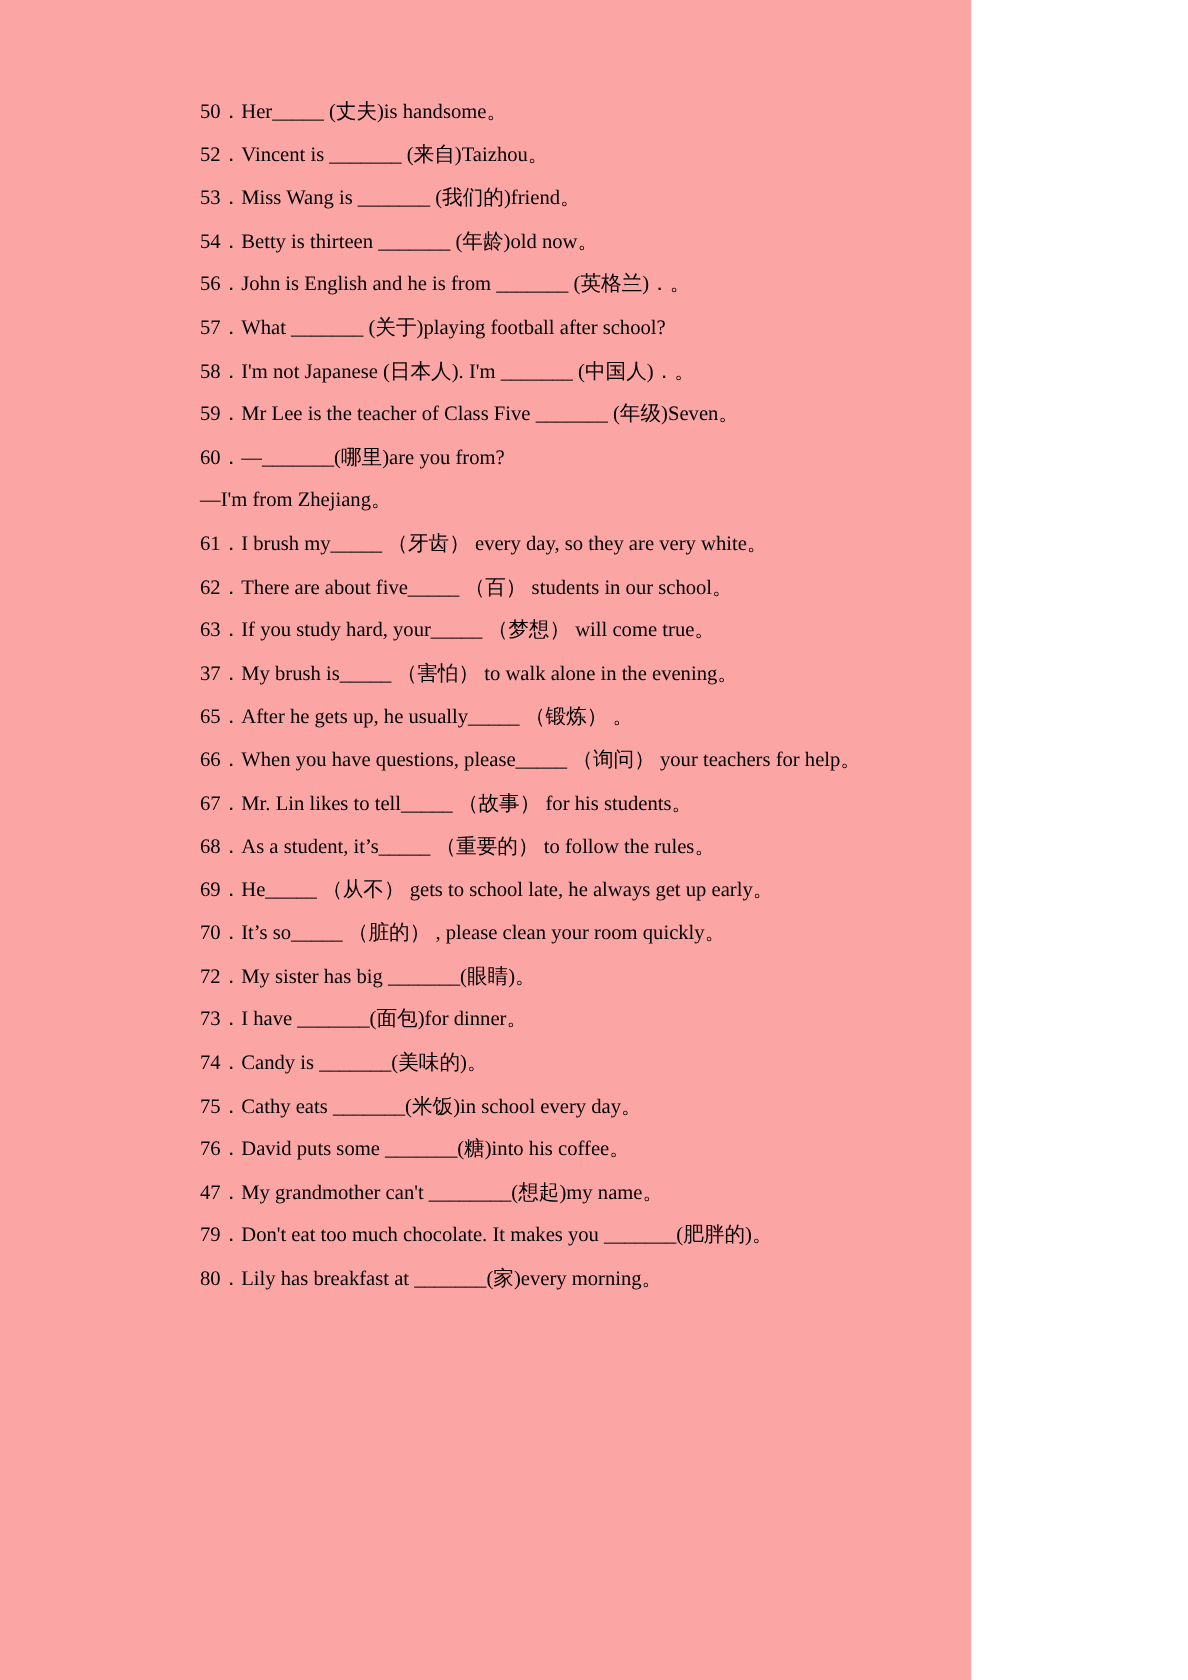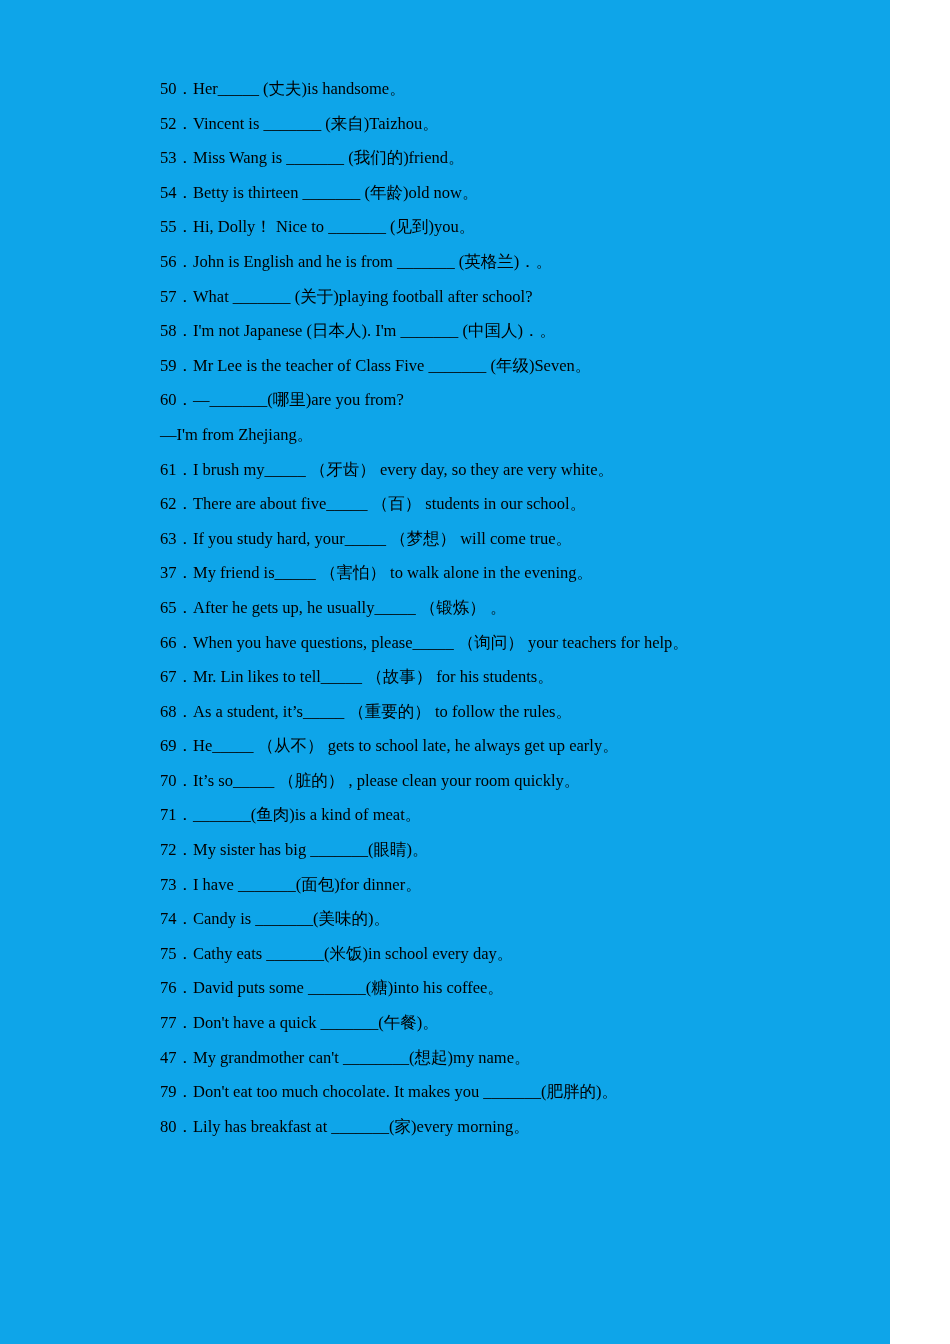--- a/index.html
+++ b/index.html
@@ -8,23 +8,23 @@
     background: #ffffff;
   }
   body {
     width: 950px;
     height: 1344px;
     overflow: hidden;
     font-family: "Liberation Serif", "DejaVu Serif", serif;
     color: #000000;
   }
   .page {
-    width: 890px;
+    width: 777px;
     height: 1344px;
-    background: #0ea5e9;
+    background: #fca5a5;
     box-sizing: border-box;
     padding: 72px 60px 0 160px;
   }
   .line {
     line-height: 34.6px;
     height: 34.6px;
     font-size: 16.5px;
     white-space: nowrap;
   }
   .num {
@@ -36,41 +36,38 @@
 </style>
 </head>
 <body>
 
 <div class="page">
   <div id="lines">
       <div class="line"><span class="num">50．</span><span class="txt">Her_____ (丈夫)is handsome。</span></div>
       <div class="line"><span class="num">52．</span><span class="txt">Vincent is _______ (来自)Taizhou。</span></div>
       <div class="line"><span class="num">53．</span><span class="txt">Miss Wang is _______ (我们的)friend。</span></div>
       <div class="line"><span class="num">54．</span><span class="txt">Betty is thirteen _______ (年龄)old now。</span></div>
-      <div class="line"><span class="num">55．</span><span class="txt">Hi, Dolly！ Nice to _______ (见到)you。</span></div>
       <div class="line"><span class="num">56．</span><span class="txt">John is English and he is from _______ (英格兰)．。</span></div>
       <div class="line"><span class="num">57．</span><span class="txt">What _______ (关于)playing football after school?</span></div>
       <div class="line"><span class="num">58．</span><span class="txt">I'm not Japanese (日本人). I'm _______ (中国人)．。</span></div>
       <div class="line"><span class="num">59．</span><span class="txt">Mr Lee is the teacher of Class Five _______ (年级)Seven。</span></div>
       <div class="line"><span class="num">60．</span><span class="txt">—_______(哪里)are you from?</span></div>
       <div class="line"><span class="num"></span><span class="txt">—I'm from Zhejiang。</span></div>
       <div class="line"><span class="num">61．</span><span class="txt">I brush my_____ （牙齿） every day, so they are very white。</span></div>
       <div class="line"><span class="num">62．</span><span class="txt">There are about five_____ （百） students in our school。</span></div>
       <div class="line"><span class="num">63．</span><span class="txt">If you study hard, your_____ （梦想） will come true。</span></div>
-      <div class="line"><span class="num">37．</span><span class="txt">My friend is_____ （害怕） to walk alone in the evening。</span></div>
+      <div class="line"><span class="num">37．</span><span class="txt">My brush is_____ （害怕） to walk alone in the evening。</span></div>
       <div class="line"><span class="num">65．</span><span class="txt">After he gets up, he usually_____ （锻炼） 。</span></div>
       <div class="line"><span class="num">66．</span><span class="txt">When you have questions, please_____ （询问） your teachers for help。</span></div>
       <div class="line"><span class="num">67．</span><span class="txt">Mr. Lin likes to tell_____ （故事） for his students。</span></div>
       <div class="line"><span class="num">68．</span><span class="txt">As a student, it’s_____ （重要的） to follow the rules。</span></div>
       <div class="line"><span class="num">69．</span><span class="txt">He_____ （从不） gets to school late, he always get up early。</span></div>
       <div class="line"><span class="num">70．</span><span class="txt">It’s so_____ （脏的） , please clean your room quickly。</span></div>
-      <div class="line"><span class="num">71．</span><span class="txt">_______(鱼肉)is a kind of meat。</span></div>
       <div class="line"><span class="num">72．</span><span class="txt">My sister has big _______(眼睛)。</span></div>
       <div class="line"><span class="num">73．</span><span class="txt">I have _______(面包)for dinner。</span></div>
       <div class="line"><span class="num">74．</span><span class="txt">Candy is _______(美味的)。</span></div>
       <div class="line"><span class="num">75．</span><span class="txt">Cathy eats _______(米饭)in school every day。</span></div>
       <div class="line"><span class="num">76．</span><span class="txt">David puts some _______(糖)into his coffee。</span></div>
-      <div class="line"><span class="num">77．</span><span class="txt">Don't have a quick _______(午餐)。</span></div>
       <div class="line"><span class="num">47．</span><span class="txt">My grandmother can't ________(想起)my name。</span></div>
       <div class="line"><span class="num">79．</span><span class="txt">Don't eat too much chocolate. It makes you _______(肥胖的)。</span></div>
       <div class="line"><span class="num">80．</span><span class="txt">Lily has breakfast at _______(家)every morning。</span></div>
     </div>
 </div>
 
 </body></html>

